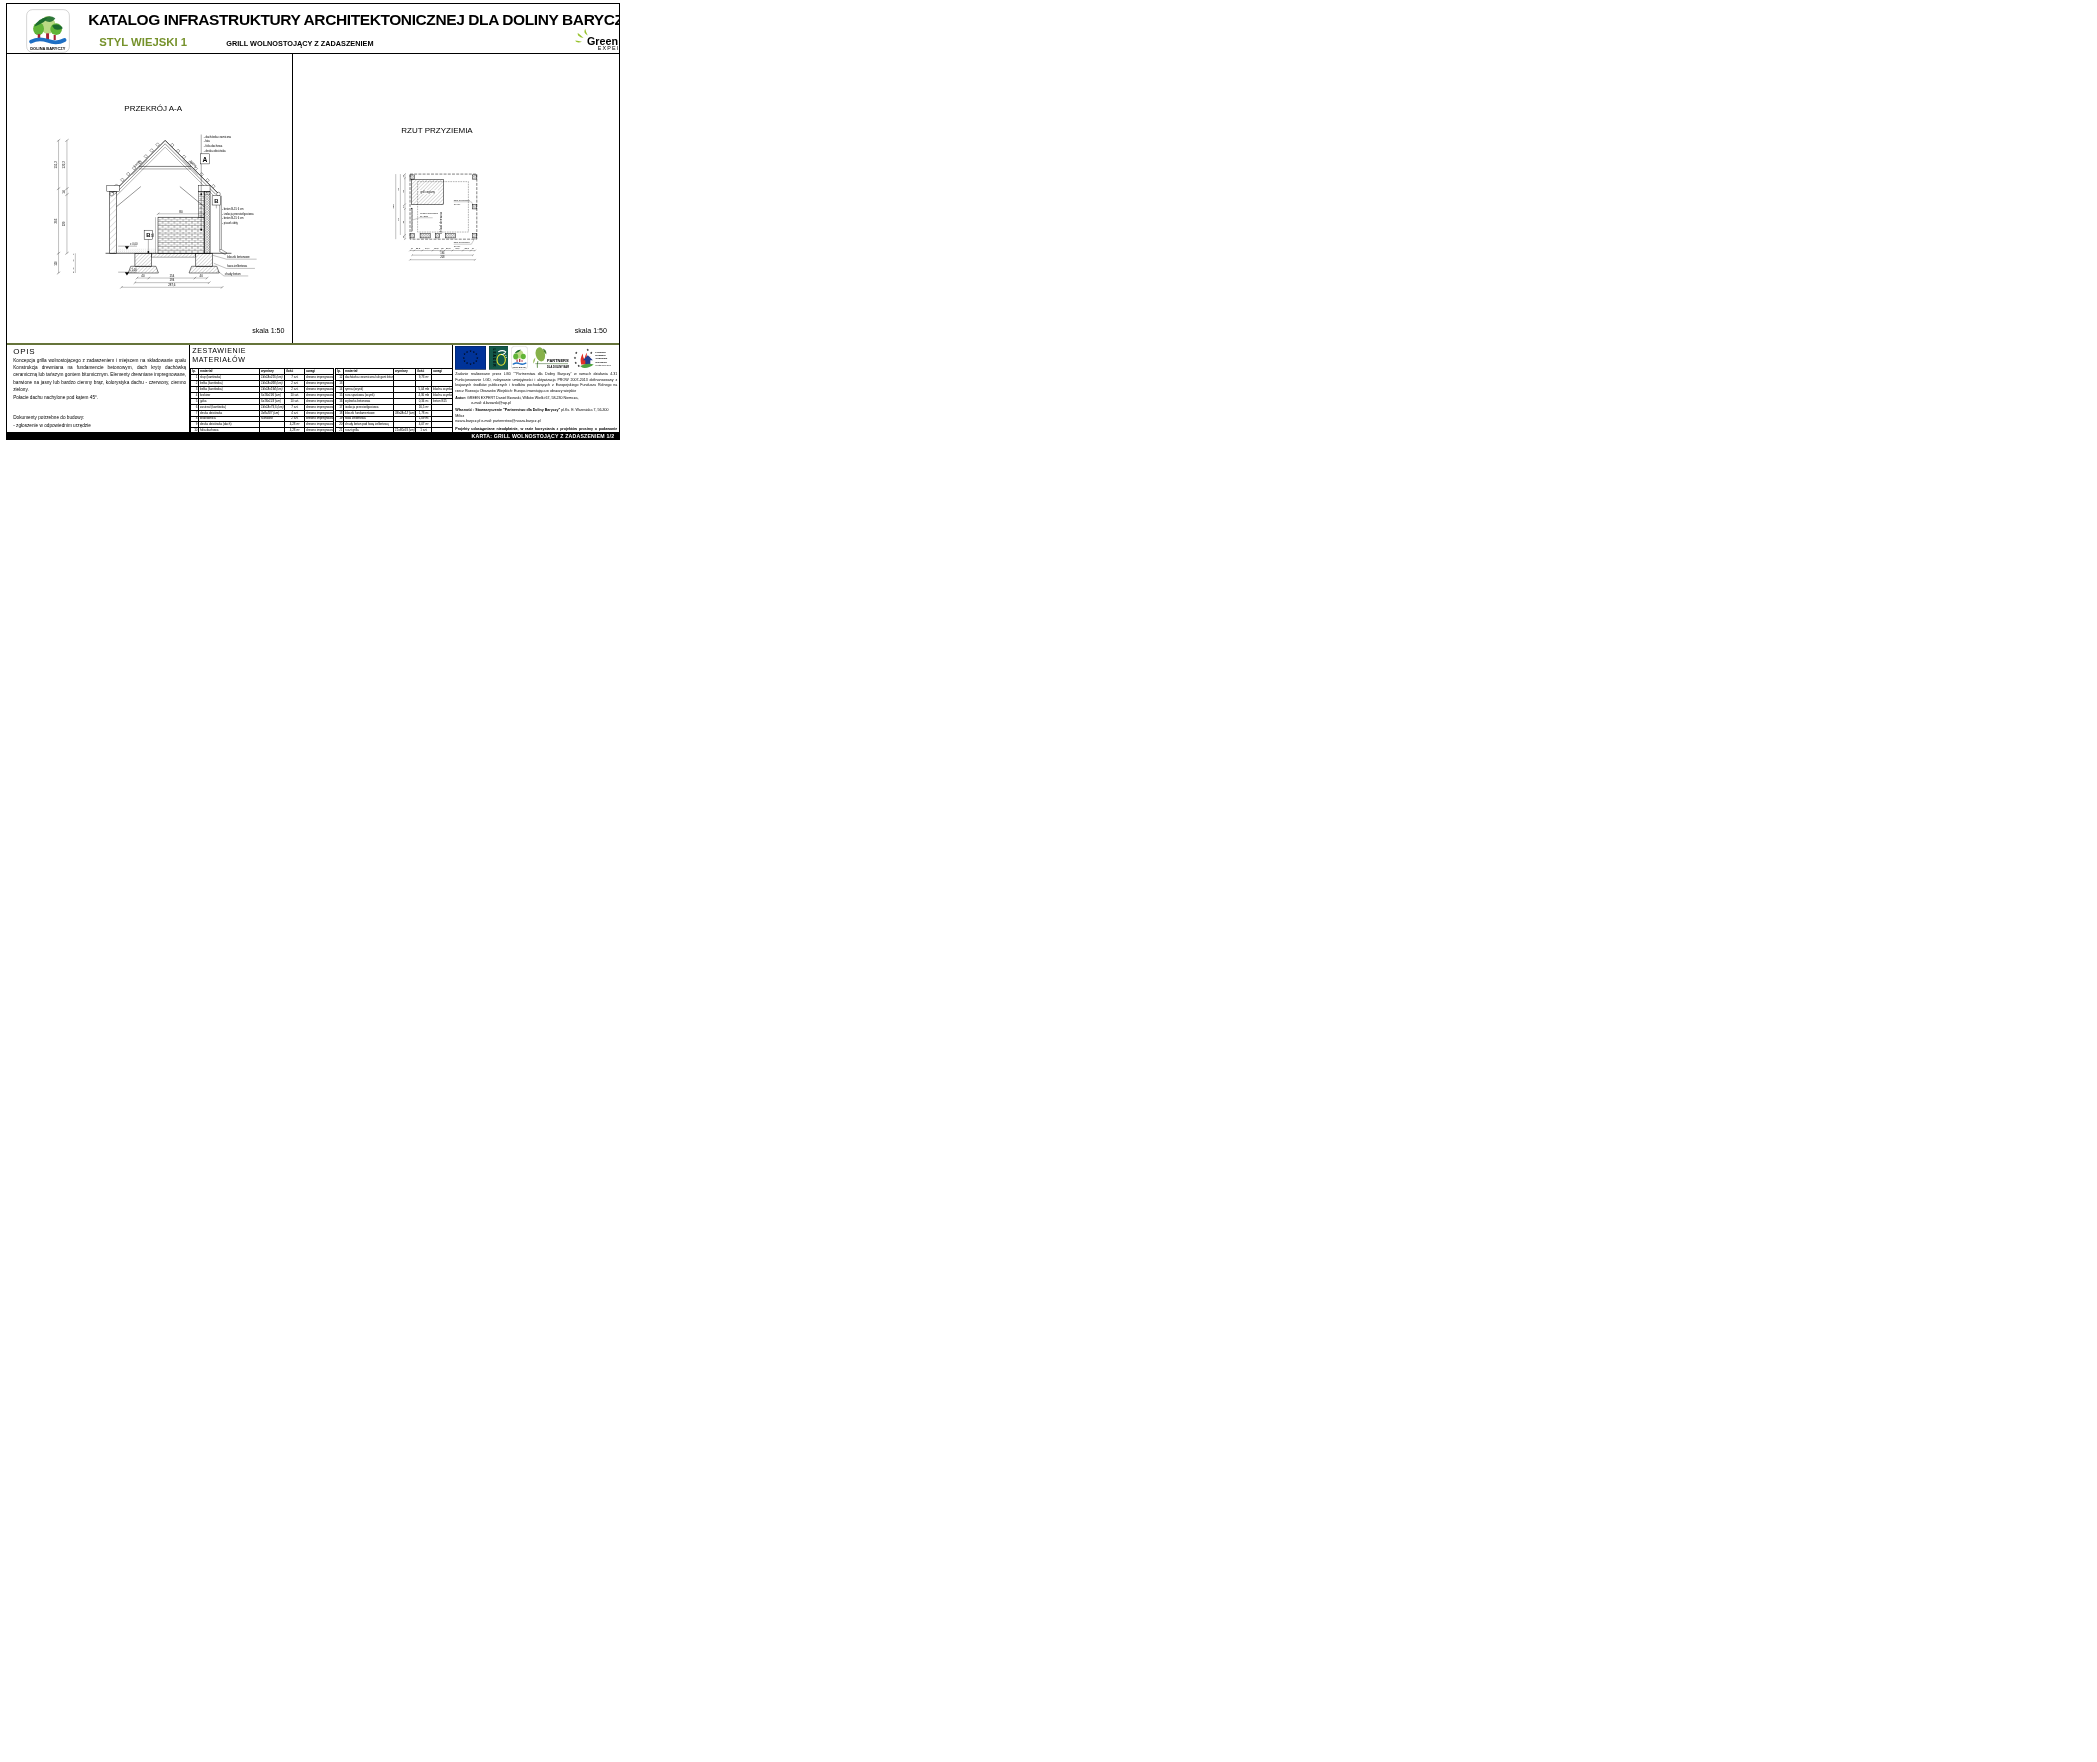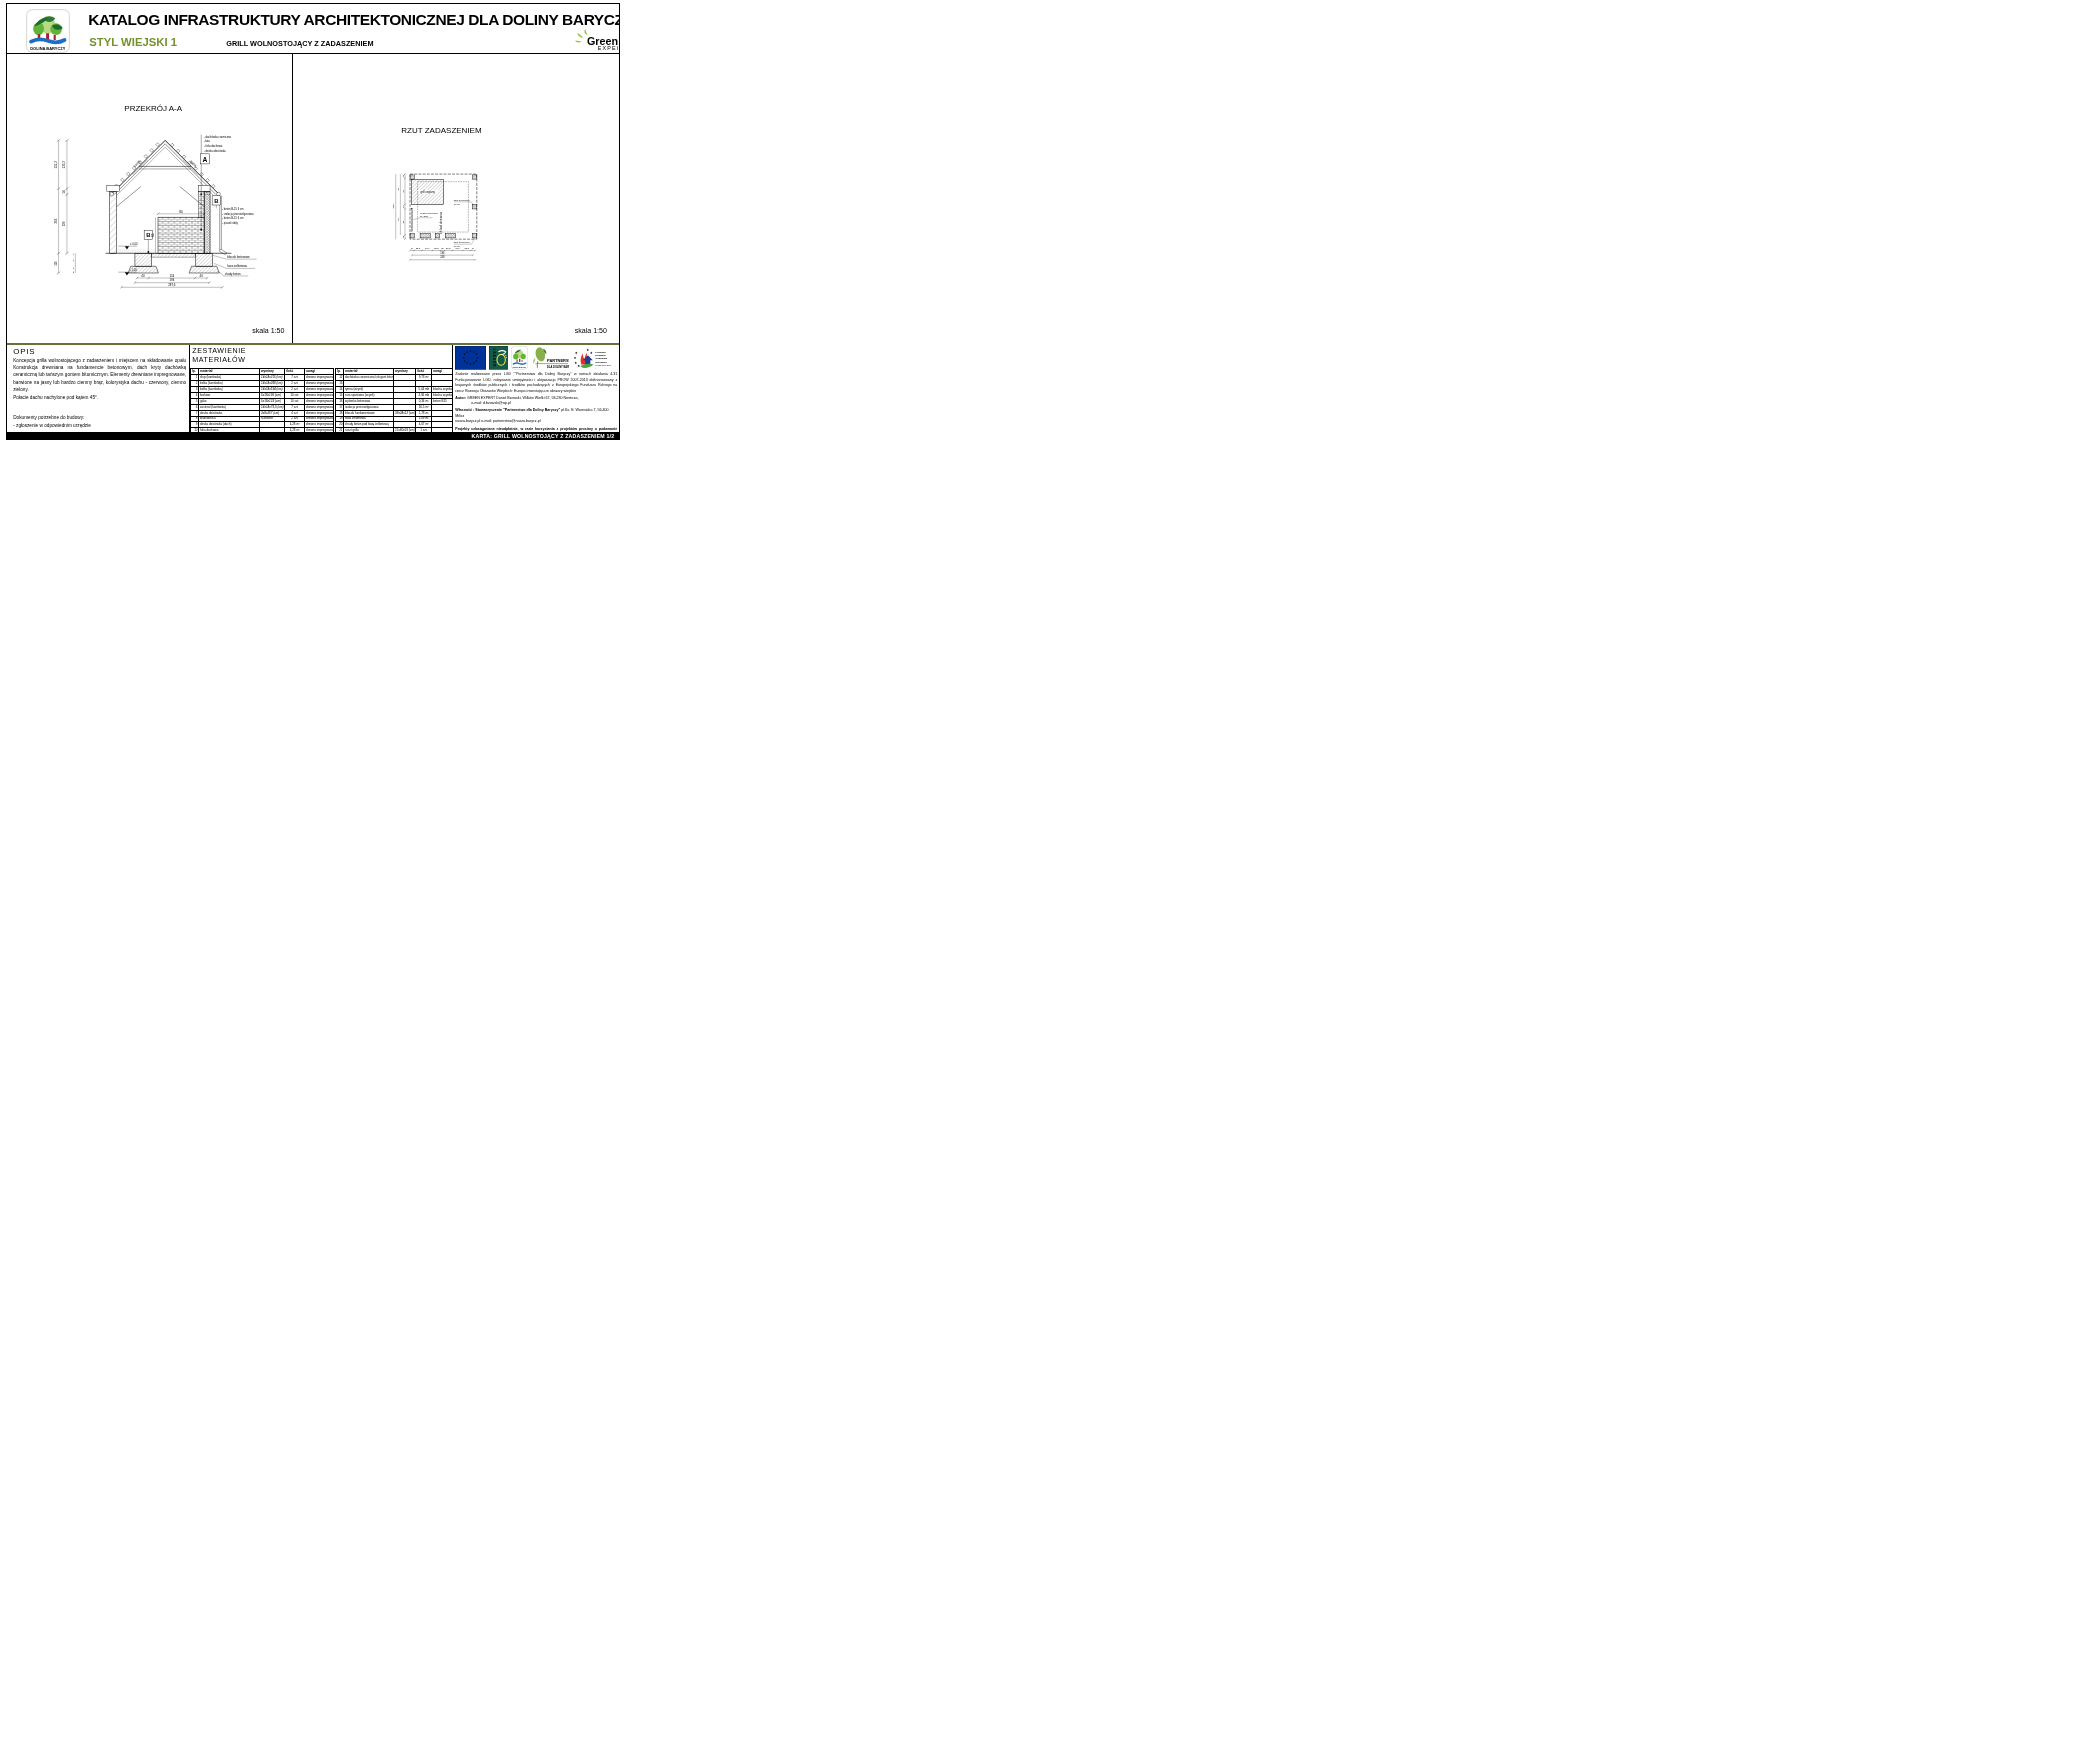--- a/index.html
+++ b/index.html
@@ -52,21 +52,21 @@
       <path d="M62 40 Q78 32 88 46 Q76 52 68 48 Z" fill="#1d6b2e"></path>
       <rect x="28" y="60" width="6" height="14" fill="#a81f33"></rect>
       <rect x="48" y="58" width="7" height="18" fill="#a81f33"></rect>
       <rect x="66" y="62" width="5" height="12" fill="#a81f33"></rect>
       <path d="M12 78 Q30 68 52 76 Q74 84 92 74" fill="none" stroke="#1e6fc4" stroke-width="9" stroke-linecap="round"></path>
     </g>
     <text x="52" y="97" font-size="9.5" font-weight="bold" fill="#a21e3c" text-anchor="middle">DOLINA BARYCZY</text>
   </svg>
 
   <div class="abs title" style="left:81px;top:6.7px">KATALOG INFRASTRUKTURY ARCHITEKTONICZNEJ DLA DOLINY BARYCZY</div>
-  <div class="abs style-label" style="left:82px;top:32px;color:#76922c">STYL WIEJSKI 1</div>
+  <div class="abs style-label" style="left:92px;top:32px;color:#76922c">STYL WIEJSKI 1</div>
   <div class="abs subtitle" style="left:219px;top:35px">GRILL WOLNOSTOJĄCY Z ZADASZENIEM</div>
 
   <svg class="abs" style="left:567px;top:24px" width="44" height="24" viewBox="0 0 104 58">
     <g fill="#97c22c">
       <path d="M26 2 Q28 12 32 18 Q27 16 24 10 Q24 5 26 2 Z"></path>
       <path d="M8 12 Q16 18 22 24 Q14 23 9 18 Q7 14 8 12 Z"></path>
       <path d="M2 30 Q10 31 18 33 Q11 36 5 34 Q2 32 2 30 Z"></path>
     </g>
     <text x="30" y="40" font-size="26" font-weight="bold" fill="#97c22c">Green</text>
     <text x="56" y="54" font-size="13" letter-spacing="3" fill="#111">EXPERT</text>
@@ -230,21 +230,21 @@
     <line x1="200" y1="361" x2="377" y2="361" stroke="#000" stroke-width="0.6"></line>
     <line x1="197" y1="364" x2="203" y2="358" stroke="#000" stroke-width="0.8"></line>
     <line x1="374" y1="364" x2="380" y2="358" stroke="#000" stroke-width="0.8"></line>
     <text x="288" y="358" font-size="7" text-anchor="middle">194</text>
     <line x1="168" y1="372" x2="408" y2="372" stroke="#000" stroke-width="0.6"></line>
     <line x1="165" y1="375" x2="171" y2="369" stroke="#000" stroke-width="0.8"></line>
     <line x1="405" y1="375" x2="411" y2="369" stroke="#000" stroke-width="0.8"></line>
     <text x="288" y="369" font-size="7" text-anchor="middle">287,6</text>
   </svg>
 
-  <div class="abs drawing-title" style="left:394px;top:122px;width:80px">RZUT ZADASZENIEM</div>
+  <div class="abs drawing-title" style="left:394px;top:122px;width:80px">RZUT PRZYZIEMIA</div>
 
   <svg class="abs" style="left:371px;top:160px" width="185" height="126" viewBox="0 0 440 300">
     <rect x="76" y="24" width="159" height="155" fill="none" stroke="#000" stroke-width="1.2" stroke-dasharray="7 3"></rect>
     <rect x="94" y="42" width="121" height="120" fill="none" stroke="#000" stroke-width="0.7" stroke-dasharray="4 2"></rect>
     <rect x="80" y="37" width="76" height="60" fill="url(#h1)" stroke="#000" stroke-width="1.2"></rect>
     <rect x="97" y="62" width="46" height="10" fill="#fff" opacity="0.85"></rect>
     <text x="118" y="70" font-size="6.5" text-anchor="middle">grill ceglany</text>
 
     <g fill="url(#h2)" stroke="#000" stroke-width="1.1">
       <rect x="76" y="26" width="10" height="10"></rect>

